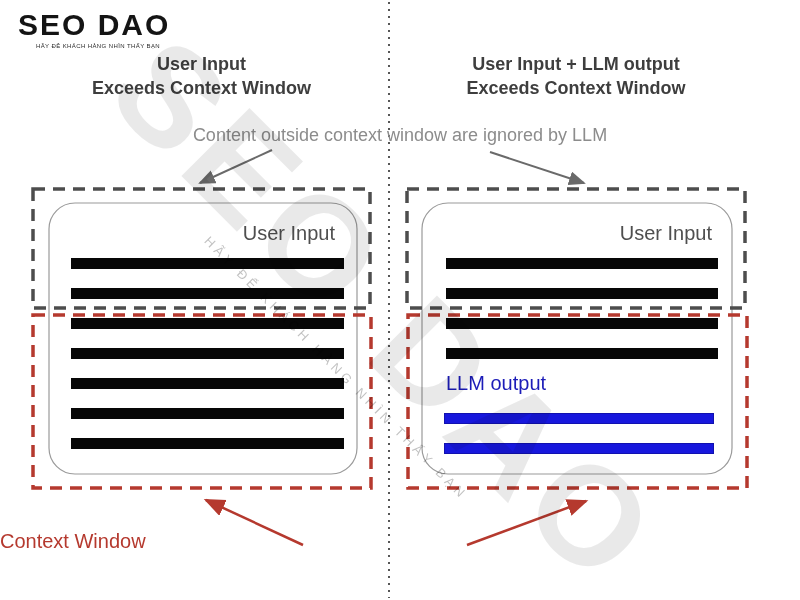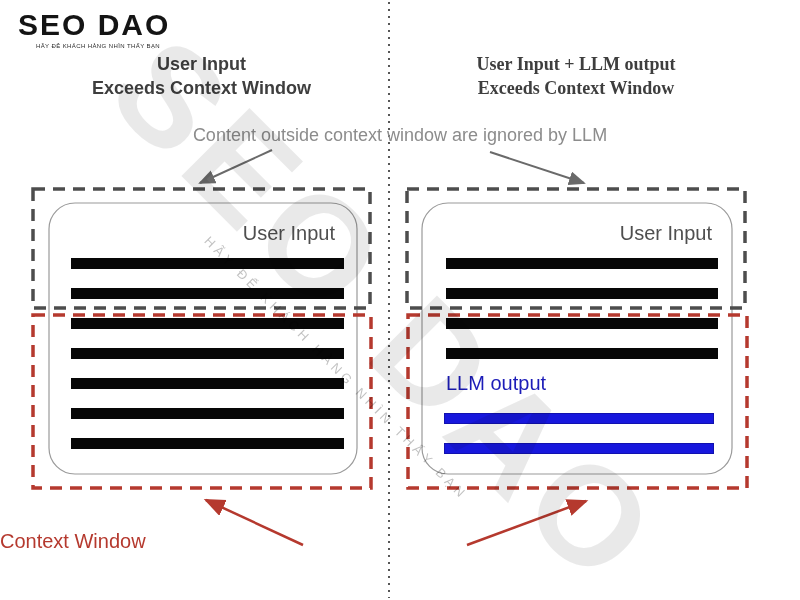--- a/index.html
+++ b/index.html
@@ -10,21 +10,21 @@
 
   .diagram-svg { left:0; top:0; z-index:2; }
 
   .logo { left:18px; top:8px; z-index:5; width:166px; }
   .logo-title { font-size:30px; font-weight:bold; letter-spacing:2px; color:#141414; white-space:nowrap; }
   .logo-tagline { font-size:6px; letter-spacing:0.4px; color:#2b2b2b; text-align:center; width:160px; margin-top:1px; white-space:nowrap; }
 
   .panel-title { top:52px; z-index:5; text-align:center; font-size:18px; font-weight:bold;
                  color:#3e3e3e; line-height:24px; }
   .panel-title.left  { left:33px;  width:337px; }
-  .panel-title.right { left:407px; width:338px;font-family:Liberation Serif, serif; }
+  .panel-title.right { left:407px; width:338px; }
 
   .caption { left:0; top:125px; width:800px; text-align:center; z-index:5;
              font-size:18px; color:#8c8c8c; }
 
   .box-label { z-index:5; font-size:20px; color:#4f4f4f; text-align:right; }
   .box-label.left  { left:49px;  top:222px; width:286px; }
   .box-label.right { left:422px; top:222px; width:290px; }
 
   .llm-label { left:446px; top:372px; z-index:5; font-size:20px; color:var(--blue-text,#1c1cb8);text-align:center; }
 

